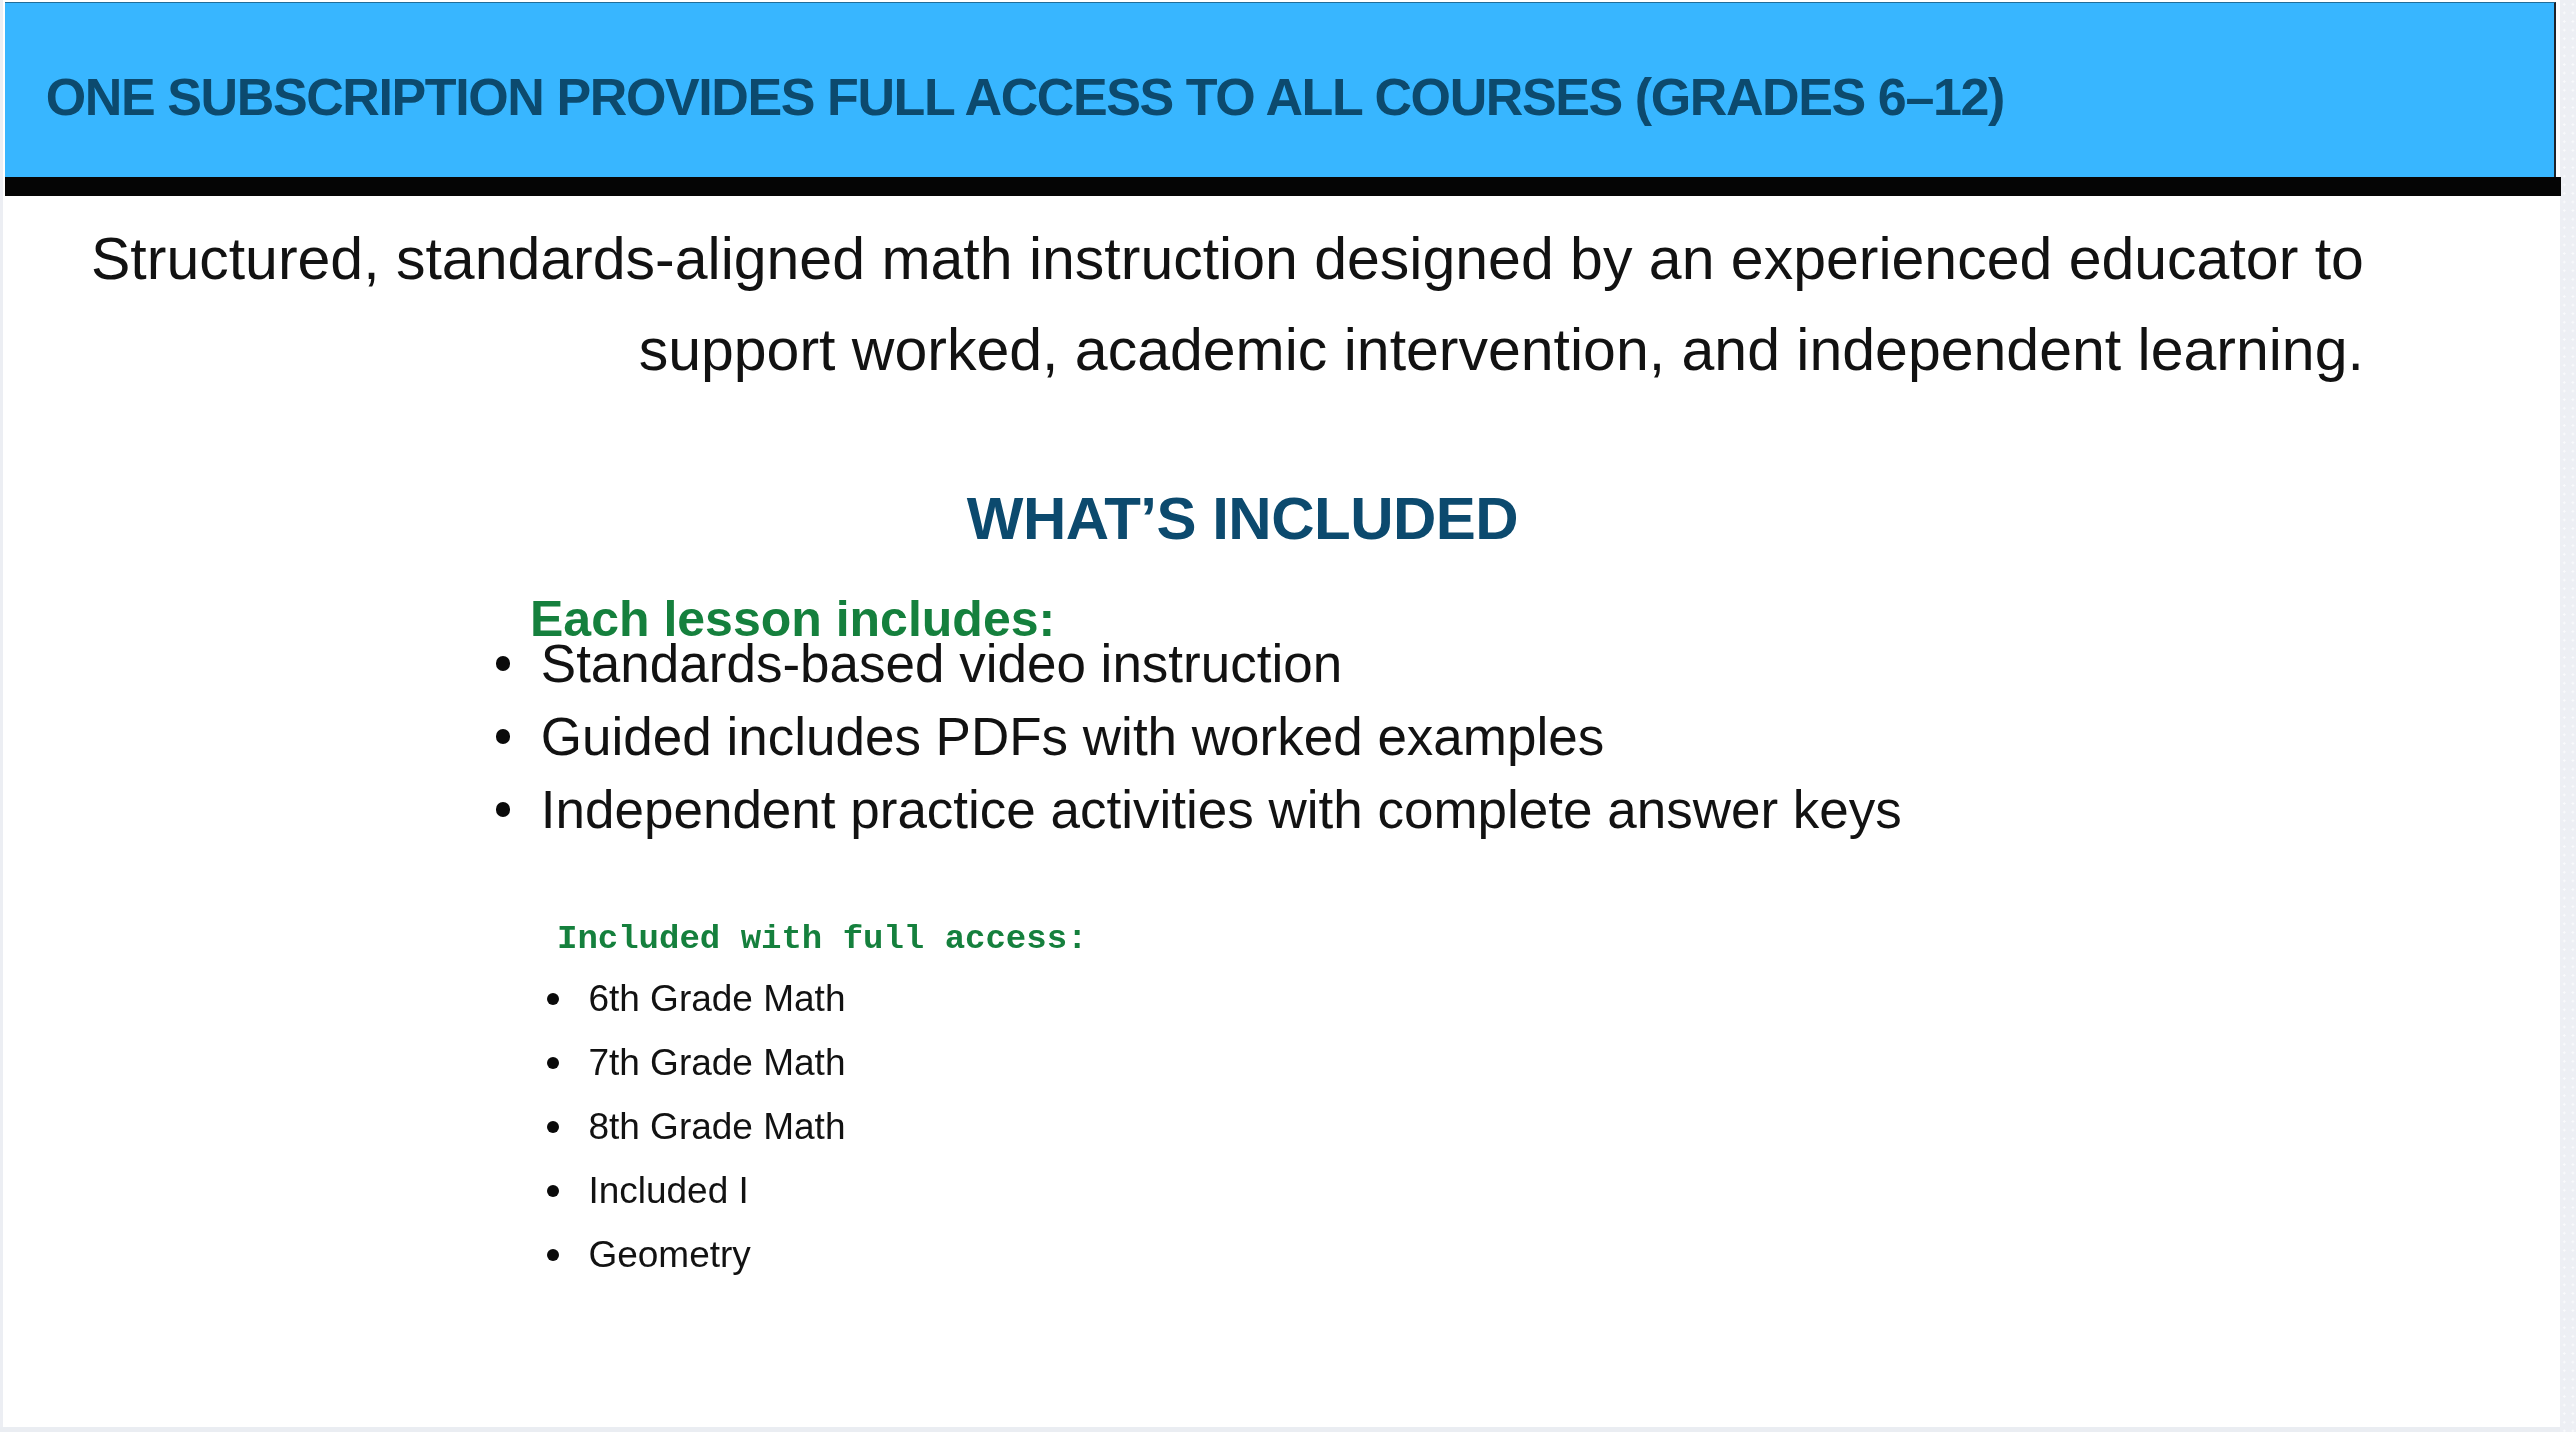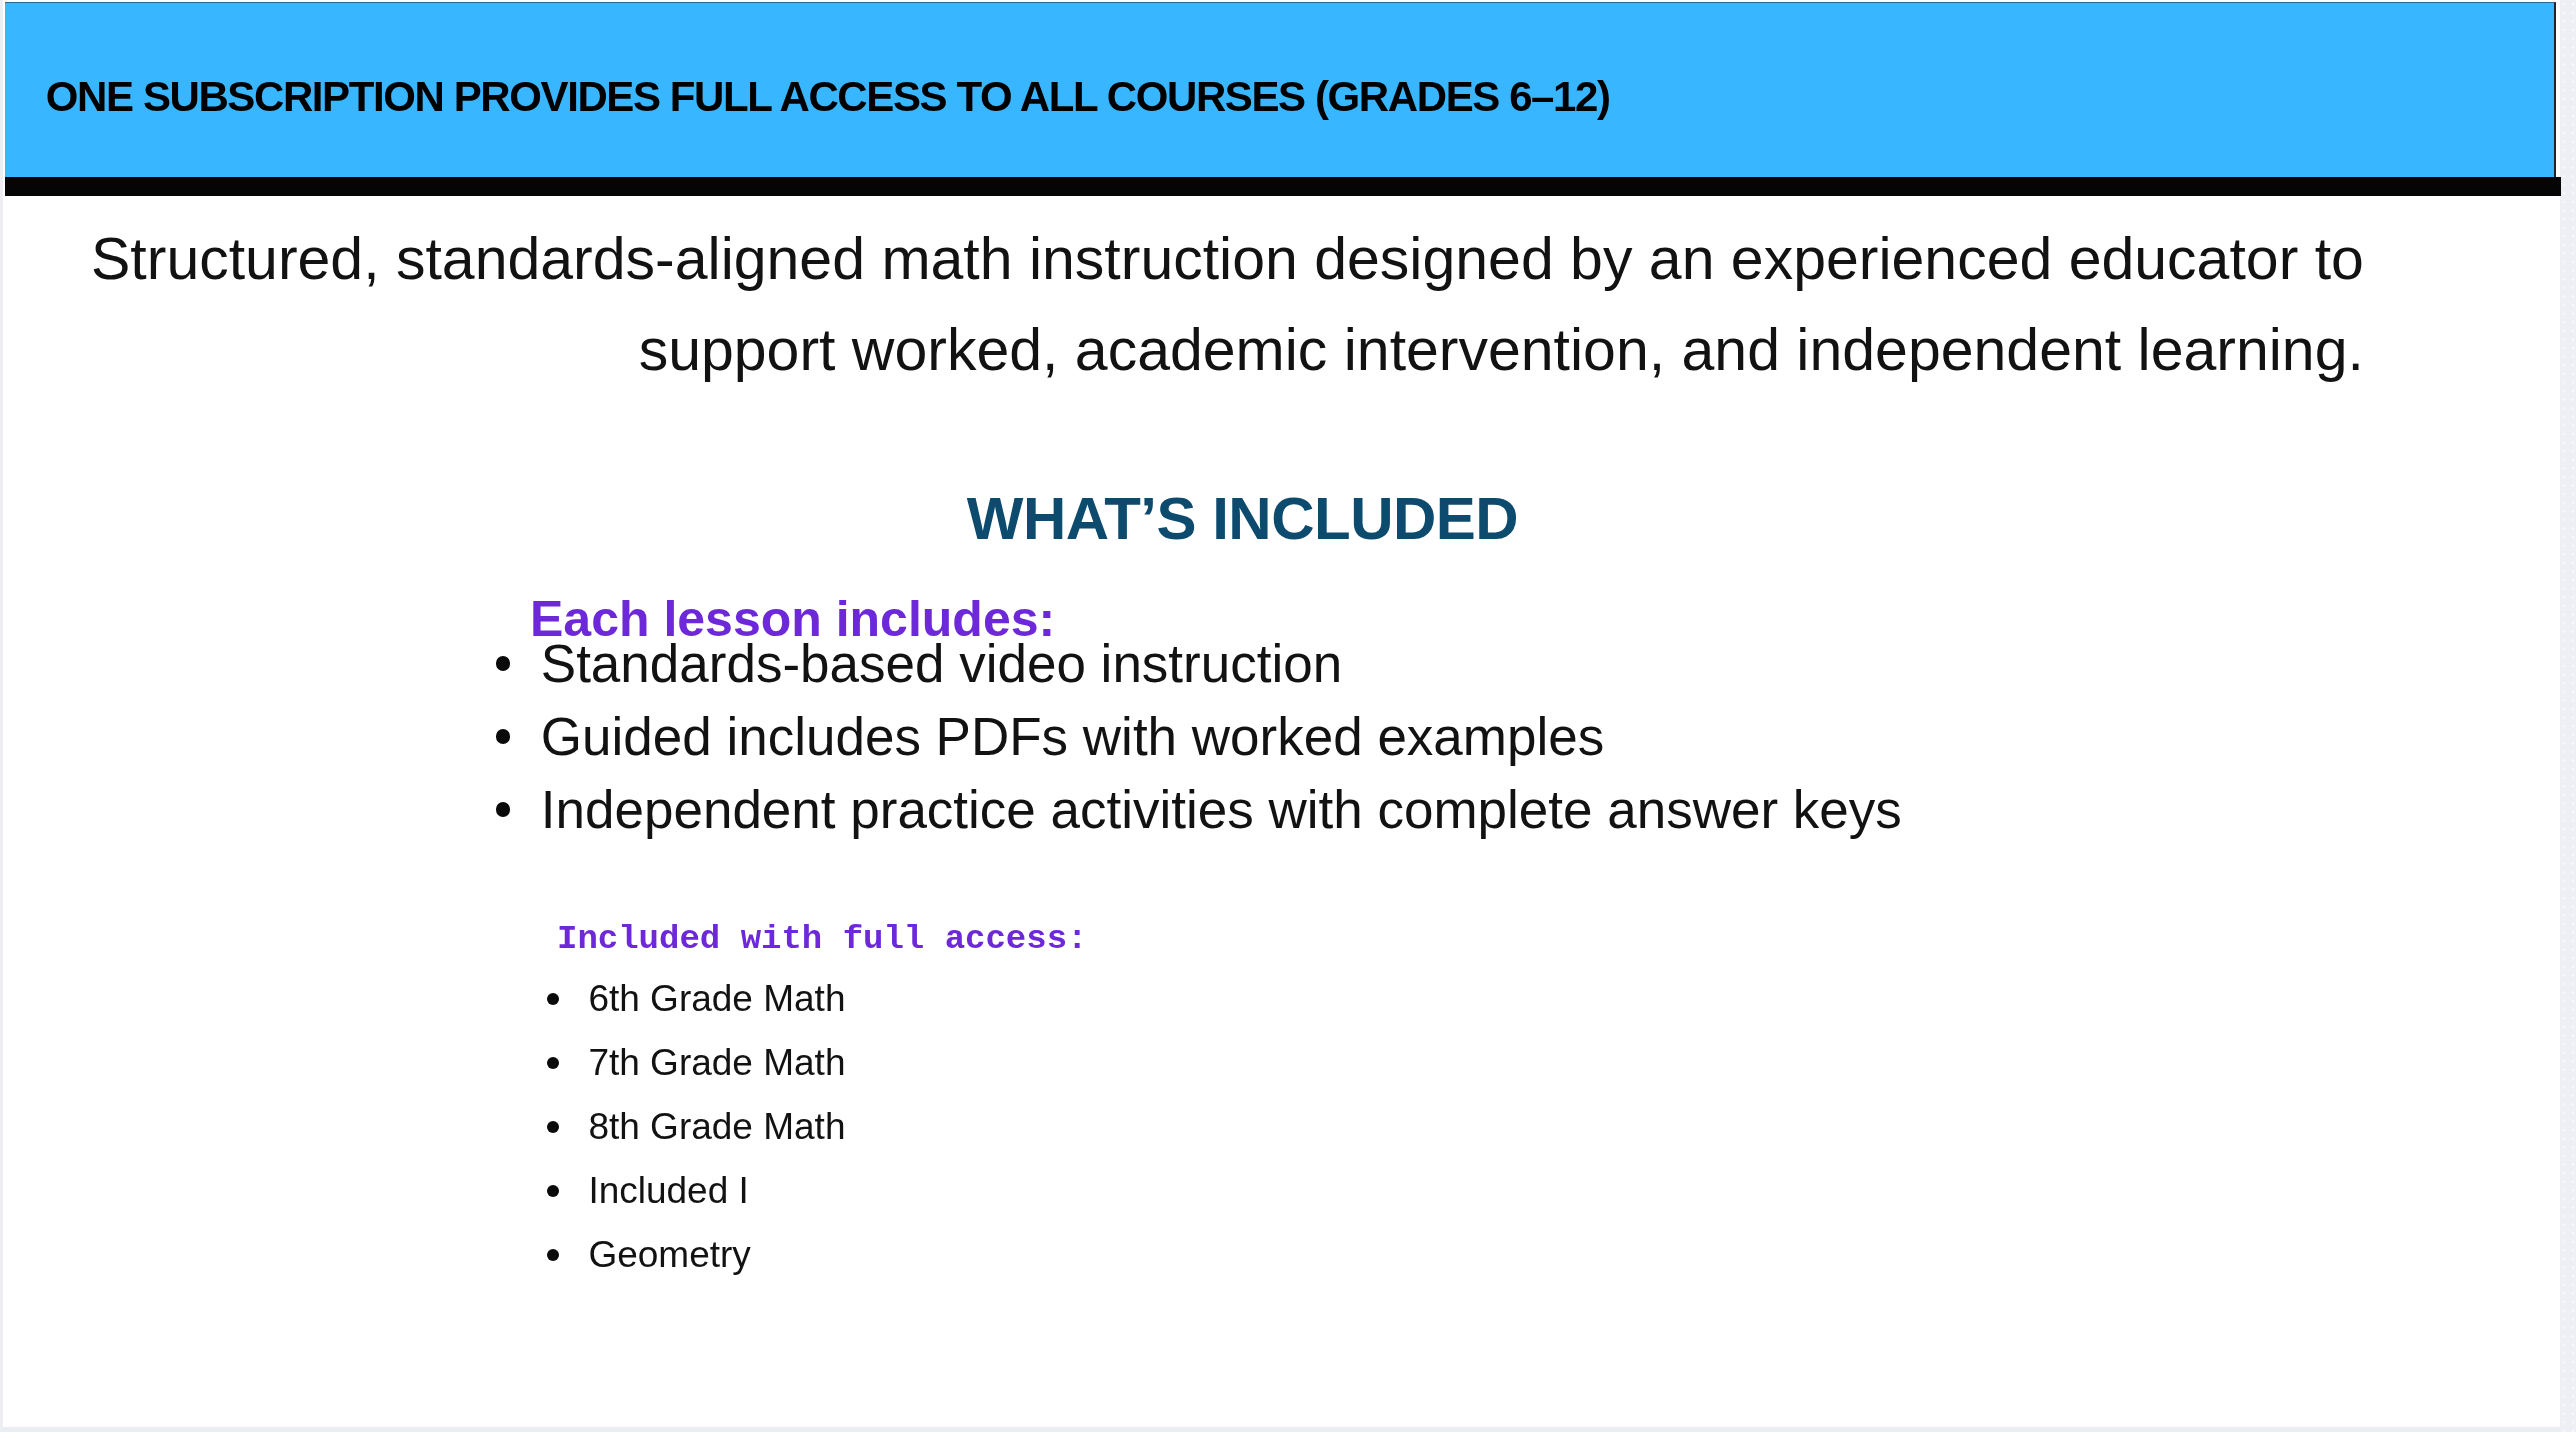--- a/index.html
+++ b/index.html
@@ -33,22 +33,22 @@
   .banner {
     position: absolute; left: 4.8px; top: 1.9px; width: 2551px; height: 175px;
     background: #38b6ff;
     border-top: 1.9px solid rgba(0,0,0,0.40);
     border-right: 2.9px solid #20242a;
     display: flex; align-items: center;
     box-sizing: border-box;
   }
   .banner-title {
     margin: 0; padding: 13.3px 0 0 41px;
-    font-size: 42px; font-weight: bold; letter-spacing: -1.4px;
-    color: #000000; white-space: nowrap;
+    font-size: 52px; font-weight: bold; letter-spacing: -1.4px;
+    color: #0c4a6e; white-space: nowrap;
   }
   .banner-underline {
     position: absolute; left: 4.8px; top: 177px; width: 2556px; height: 19px;
     background: #050505;
   }
 
   
   .intro {
     position: absolute; left: 91px; top: 214px; margin: 0;
     font-size: 59px; line-height: 91px; color: #121212; text-align: right;
@@ -58,21 +58,21 @@
   
   .whats-heading {
     position: absolute; left: 0; top: 484px; width: 2485px; margin: 0;
     text-align: center;
     font-size: 60px; font-weight: bold; letter-spacing: -0.5px; color: #0c4a6e;
   }
 
   
   .group-label {
     position: absolute; margin: 0;
-    font-weight: bold; color: #6d28d9; white-space: nowrap;
+    font-weight: bold; color: #15803d; white-space: nowrap;
   }
   .label-lessons { left: 530px; top: 591px; font-size: 50px; line-height: 57px; }
   .label-access  { left: 557px; top: 912px; font-size: 34px; line-height: 55px; font-family: Liberation Mono, monospace; }
 
   
   ul.bullets { list-style: none; margin: 0; padding: 0; position: absolute; }
   ul.bullets li { display: flex; align-items: center; white-space: nowrap; color: #121212; }
   .dot { flex: 0 0 auto; border-radius: 50%; background: #0a0a0a; }
 
   .bullets-lessons { left: 496px; top: 627px; }

